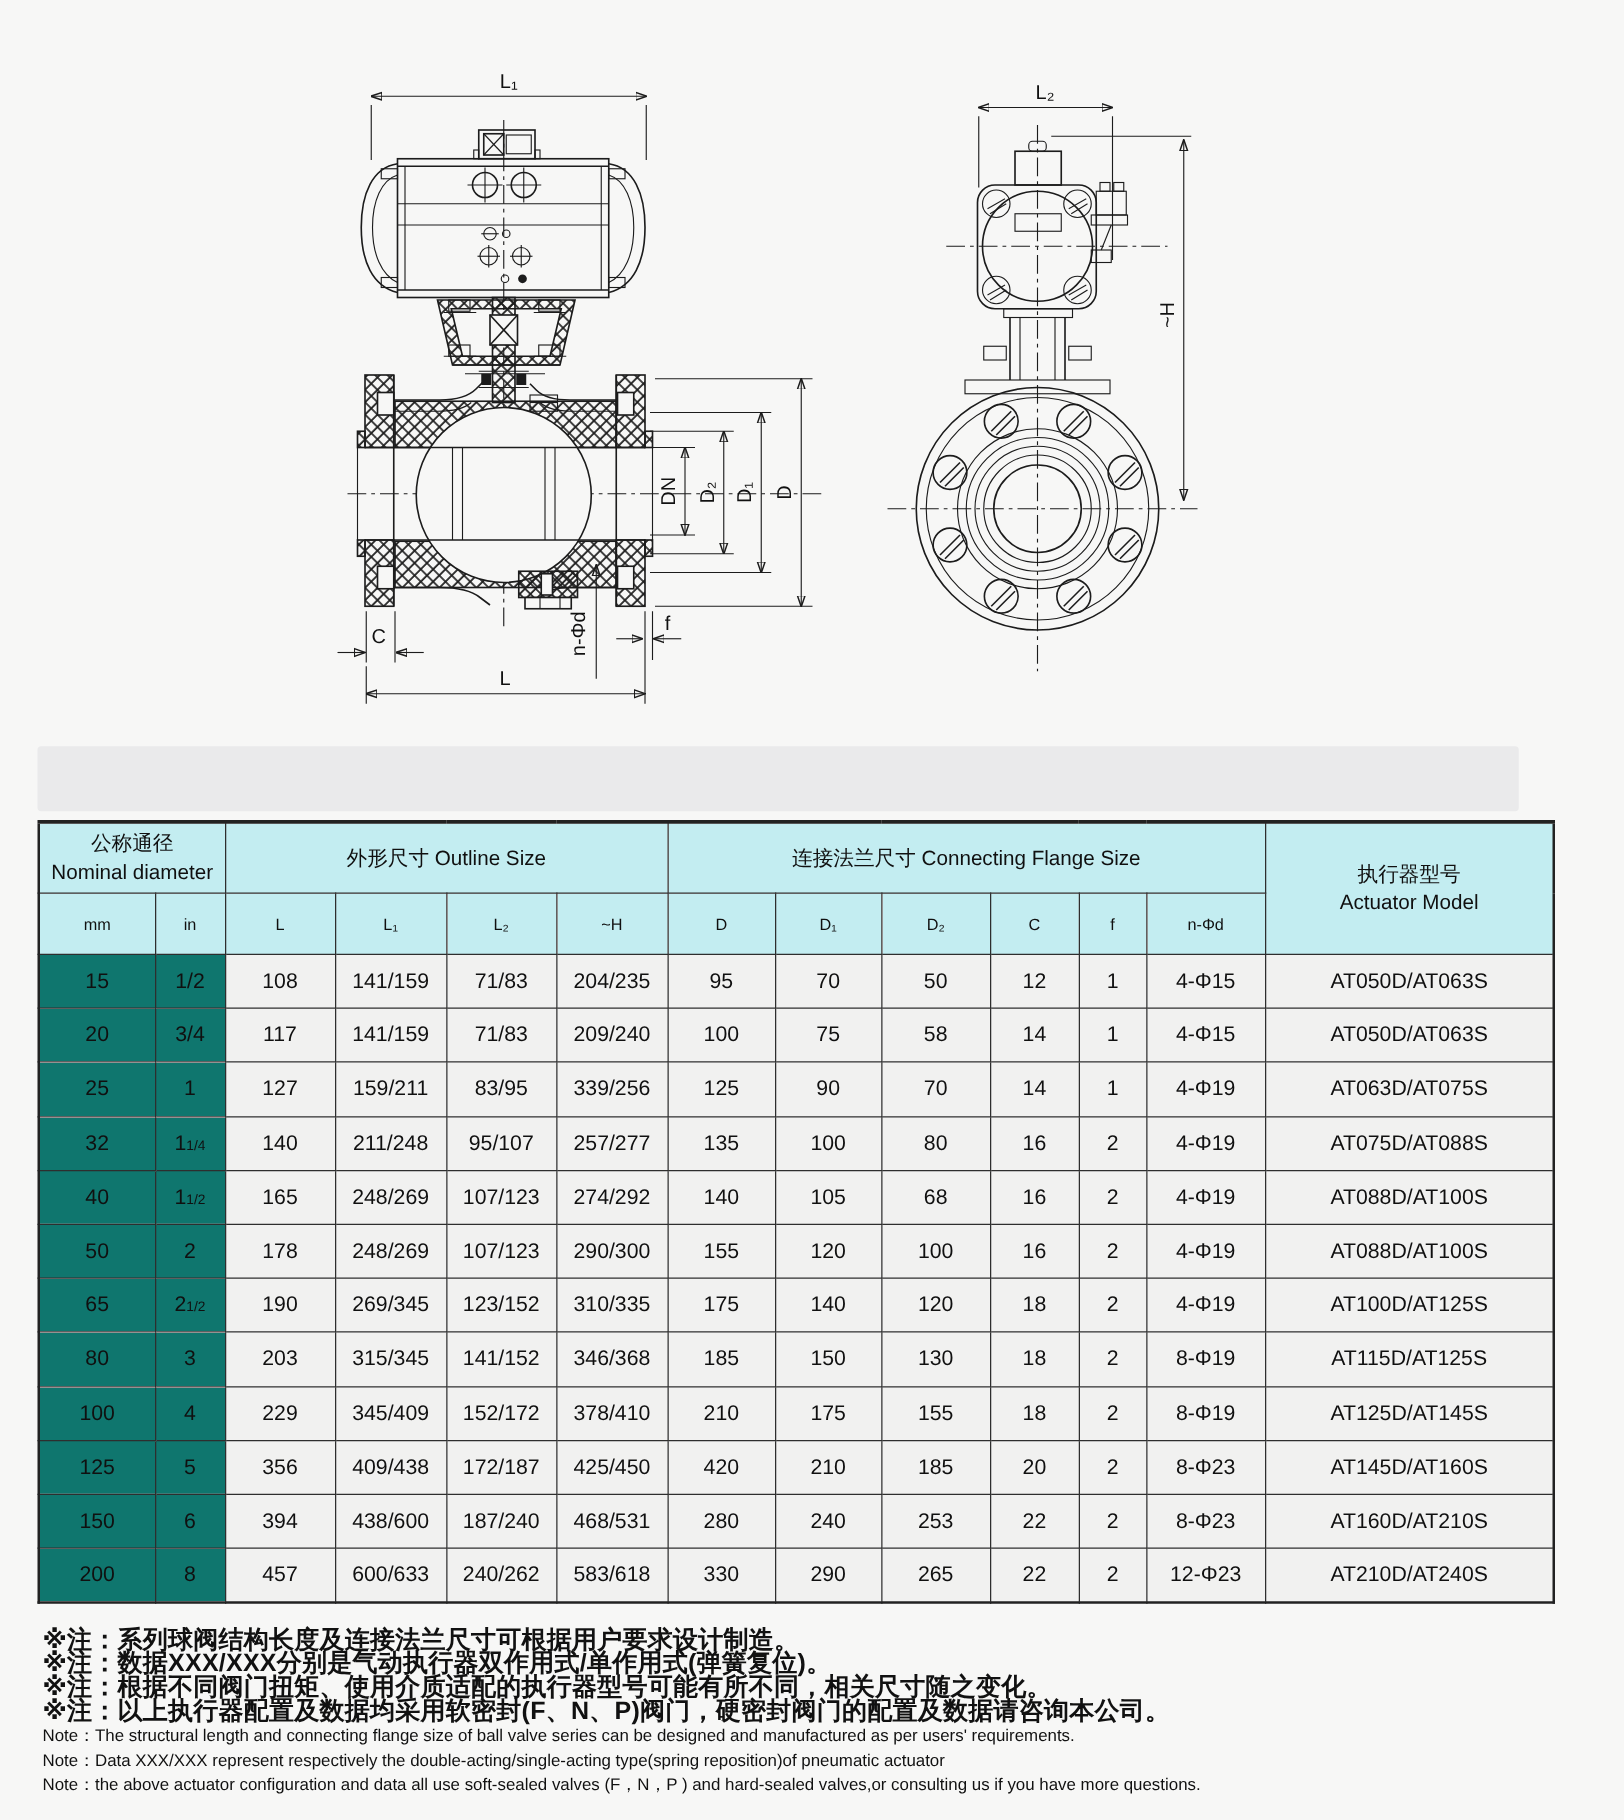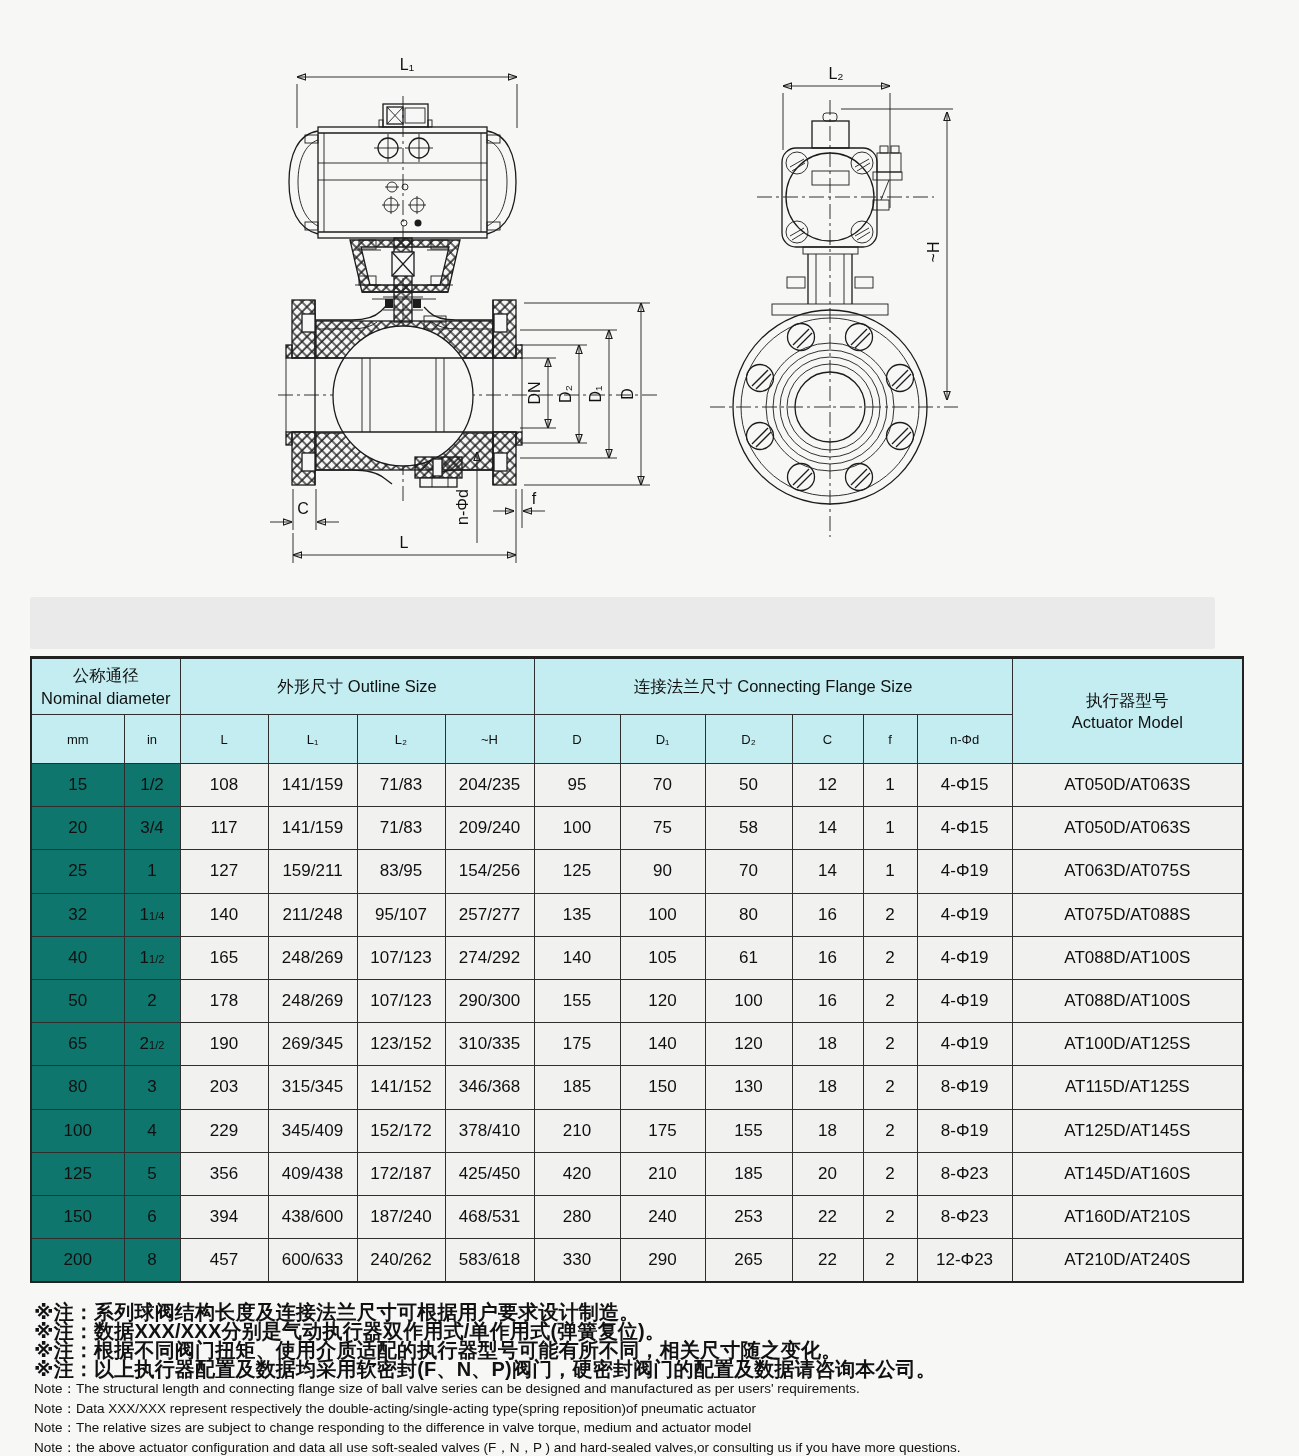--- a/index.html
+++ b/index.html
@@ -395,21 +395,21 @@
           <td>1</td>
           <td>4-Φ15</td>
           <td>AT050D/AT063S</td>
         </tr>
         <tr>
           <td class="cy">25</td>
           <td class="cy">1</td>
           <td>127</td>
           <td>159/211</td>
           <td>83/95</td>
-          <td>154/256</td>
+          <td>339/256</td>
           <td>125</td>
           <td>90</td>
           <td>70</td>
           <td>14</td>
           <td>1</td>
           <td>4-Φ19</td>
           <td>AT063D/AT075S</td>
         </tr>
         <tr>
           <td class="cy">32</td>
@@ -428,21 +428,21 @@
         </tr>
         <tr>
           <td class="cy">40</td>
           <td class="cy">1<span class="frac">1/2</span></td>
           <td>165</td>
           <td>248/269</td>
           <td>107/123</td>
           <td>274/292</td>
           <td>140</td>
           <td>105</td>
-          <td>61</td>
+          <td>68</td>
           <td>16</td>
           <td>2</td>
           <td>4-Φ19</td>
           <td>AT088D/AT100S</td>
         </tr>
         <tr>
           <td class="cy">50</td>
           <td class="cy">2</td>
           <td>178</td>
           <td>248/269</td>
@@ -550,15 +550,14 @@
   </table>
 </div>
 
 <div id="notes" class="abs">
   <div class="note-zh">※注：系列球阀结构长度及连接法兰尺寸可根据用户要求设计制造。</div>
   <div class="note-zh">※注：数据XXX/XXX分别是气动执行器双作用式/单作用式(弹簧复位)。</div>
   <div class="note-zh">※注：根据不同阀门扭矩、使用介质适配的执行器型号可能有所不同，相关尺寸随之变化。</div>
   <div class="note-zh">※注：以上执行器配置及数据均采用软密封(F、N、P)阀门，硬密封阀门的配置及数据请咨询本公司。</div>
   <div class="note-en">Note：The structural length and connecting flange size of ball valve series can be designed and manufactured as per users' requirements.</div>
   <div class="note-en">Note：Data XXX/XXX represent respectively the double-acting/single-acting type(spring reposition)of pneumatic actuator</div>
-  <div class="note-en">Note：The relative sizes are subject to change responding to the difference in valve torque, medium and actuator model</div>
   <div class="note-en">Note：the above actuator  configuration and data  all use soft-sealed valves (F，N，P ) and  hard-sealed valves,or consulting us if you have more questions.</div>
 </div>
 
 </body></html>

